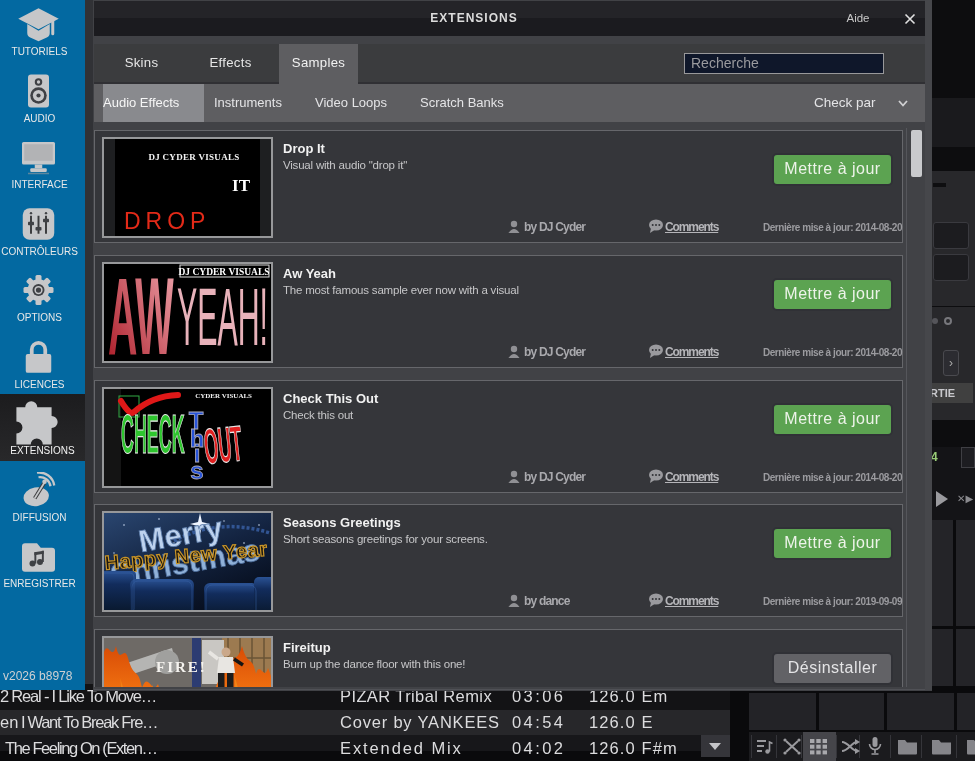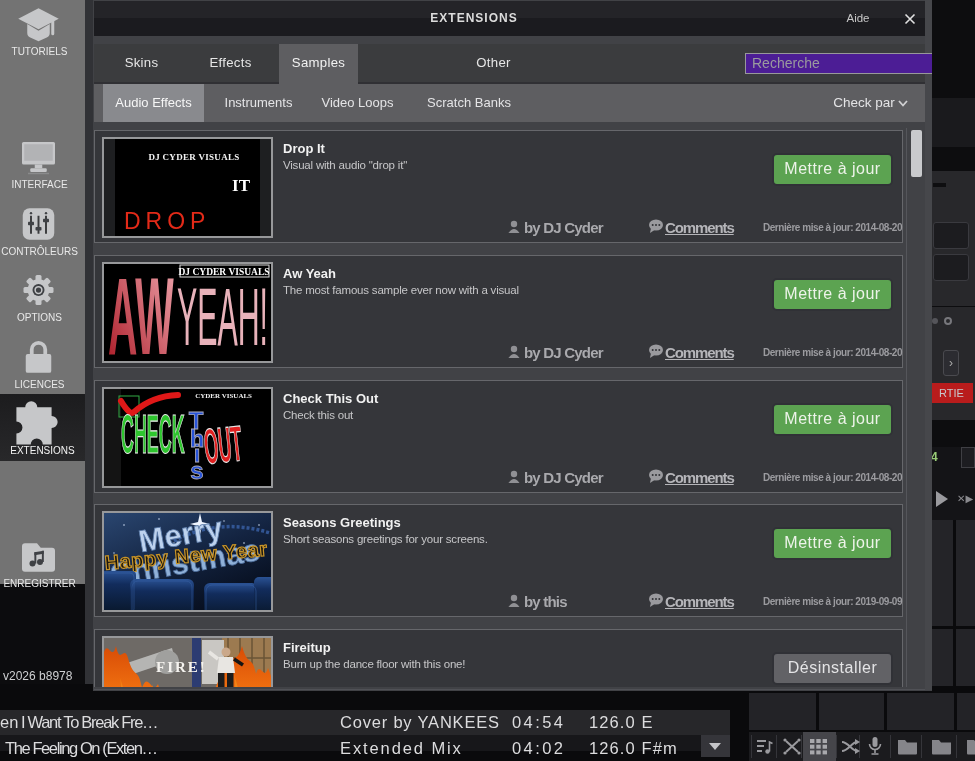--- a/index.html
+++ b/index.html
@@ -1,23 +1,23 @@
 <!DOCTYPE html>
 <html><head><meta charset="utf-8">
 <style>
 *{margin:0;padding:0;box-sizing:border-box}
 html,body{width:975px;height:761px;background:#0c0c0e;font-family:"Liberation Sans",sans-serif;position:relative;overflow:hidden}
 .abs{position:absolute}
 .tabtx{height:38px;line-height:38px;text-align:center;color:#e6e6e6;font-size:13.2px;letter-spacing:0.3px}
-.subtx{height:37px;line-height:37px;text-align:center;color:#e4e4e6;font-size:13px}
+.subtx{height:37px;line-height:37px;text-align:left;color:#e4e4e6;font-size:13px}
 .card{position:absolute;left:0;width:809px;height:113px;background:#35363a;border:1px solid #66676b}
 .thumb{position:absolute;left:7px;top:6px;width:171px;height:101px;border:2px solid #97989a;background:#000;overflow:hidden}
 .ttl{position:absolute;left:188px;top:10px;color:#f1f1f1;font-size:13px;font-weight:bold}
 .dsc{position:absolute;left:188px;top:28px;color:#c6c6c8;font-size:11.5px;letter-spacing:-0.2px}
-.meta{position:absolute;top:90px;height:13px;line-height:13px;font-weight:bold;font-size:15px;letter-spacing:-0.8px;color:#a9a9ad}
+.meta{position:absolute;top:90px;height:13px;line-height:13px;font-weight:bold;font-size:12px;letter-spacing:-0.8px;color:#a9a9ad}
 .btn{position:absolute;left:677px;top:22px;width:121px;height:33px;background:#5ca351;border:2px solid #303136;border-radius:5px;color:#edf3e9;font-size:16px;letter-spacing:0.5px;text-align:center;line-height:28px}
 .btngray{background:#626266;color:#e4e4e6}
 .datetx{position:absolute;top:90px;height:13px;line-height:13px;right:0;color:#9b9b9f;font-size:10px;font-weight:bold;letter-spacing:-0.45px}
 .sbitem{position:absolute;left:0;width:79px;height:67px}
 .sbitem.sel{left:0;width:85px;background:linear-gradient(#1c1c1e,#28282a)}
 .sbicon{position:absolute;left:16px;top:11px;width:45px;height:36px}
 .sbitem.sel .sbicon{left:1px;top:0px;width:66px;height:50.6px}
 .sblbl{position:absolute;left:-6px;top:51px;width:91px;text-align:center;color:#e8e8e8;font-size:10px}
 .sbitem.sel .sblbl{left:-3px}
 .plt{position:absolute;color:#dcdcde;font-size:16.5px;white-space:nowrap}
@@ -30,33 +30,39 @@
 <div id="rightstrip" class="abs" style="left:931px;top:0;width:44px;height:690px;background:#0d0d0f">
   <div class="abs" style="left:0;top:98px;width:44px;height:49px;background:#1a1a1d"></div>
   <div class="abs" style="left:0;top:171px;width:44px;height:135px;background:#28282b"></div>
   <div class="abs" style="left:0;top:307px;width:44px;height:113px;background:#28282b"></div>
   <div class="abs" style="left:2px;top:183px;width:13px;height:4px;background:#0e0e10"></div>
   <div class="abs" style="left:2px;top:222px;width:36px;height:27px;background:#1c1c1f;border:1px solid #3a3a3f;border-radius:3px"></div>
   <div class="abs" style="left:2px;top:254px;width:36px;height:27px;background:#1c1c1f;border:1px solid #3a3a3f;border-radius:3px"></div>
   <div class="abs" style="left:1px;top:318px;width:6px;height:6px;background:#55555a;border-radius:50%"></div>
   <div class="abs" style="left:13px;top:317px;width:8px;height:8px;border:2px solid #77777c;border-radius:50%"></div>
   <div class="abs" style="left:12px;top:350px;width:16px;height:26px;background:#2c2c31;border:1px solid #4a4a4f;border-radius:3px;color:#aaa;font-size:12px;text-align:center;line-height:24px">›</div>
-  <div class="abs" style="left:-1px;top:383px;width:43px;height:20px;background:#b91c1c;color:#c8c8cc;font-size:11px;font-weight:normal;text-align:center;line-height:20px">RTIE</div>
+  <div class="abs" style="left:-1px;top:383px;width:43px;height:20px;background:#404040;color:#c8c8cc;font-size:11px;font-weight:bold;line-height:20px">RTIE</div>
   <div class="abs" style="left:0;top:447px;width:44px;height:73px;background:#141417"></div>
   <div class="abs" style="left:0;top:449px;width:12px;height:16px;color:#9c7;font-size:12px;font-weight:bold;line-height:16px">4</div>
   <div class="abs" style="left:30px;top:447px;width:14px;height:21px;background:#1d1d21;border:1px solid #3f3f44"></div>
   <div class="abs" style="left:5px;top:491px;width:0;height:0;border-left:12px solid #9a9a9e;border-top:8px solid transparent;border-bottom:8px solid transparent"></div>
   <div class="abs" style="left:26px;top:493px;color:#8a8a8e;font-size:10px">✕▶</div>
   <div class="abs" style="left:0;top:520px;width:44px;height:170px;background:#242428">
     <div class="abs" style="left:22px;top:0;width:3px;height:170px;background:#0a0a0c"></div>
     <div class="abs" style="left:0;top:106px;width:44px;height:3px;background:#0a0a0c"></div>
   </div>
 </div>
 
 <div id="playlist" class="abs" style="left:0;top:684px;width:730px;height:77px;background:#0a0a0c">
+  <div class="abs row1" style="left:0;top:0;width:730px;height:25.5px;background:#131315">
+    <div class="plt" style="left:0;top:2.5px;letter-spacing:-1.2px">2 Real - I Like To Move…</div>
+    <div class="plt" style="left:340px;top:2.5px;letter-spacing:0.4px">PIZAR Tribal Remix</div>
+    <div class="plt" style="left:512px;top:2.5px;letter-spacing:2.4px">03:06</div>
+    <div class="plt" style="left:589px;top:2.5px;letter-spacing:1.1px">126.0 Em</div>
+  </div>
   <div class="abs row2" style="left:0;top:25.5px;width:730px;height:25px;background:#27272a">
     <div class="plt" style="left:0;top:3.5px">en</div>
     <div class="plt" style="left:21px;top:3.5px;letter-spacing:-1.3px">I Want To Break Fre…</div>
     <div class="plt" style="left:340px;top:3.5px;letter-spacing:0.8px">Cover by YANKEES</div>
     <div class="plt" style="left:512px;top:3.5px;letter-spacing:2.4px">04:54</div>
     <div class="plt" style="left:589px;top:3.5px;letter-spacing:1.1px">126.0 E</div>
   </div>
   <div class="abs row3" style="left:0;top:51px;width:730px;height:16px;background:#17171a">
     <div class="plt" style="left:5px;top:4px;letter-spacing:-1.4px">The Feeling On (Exten…</div>
     <div class="plt" style="left:340px;top:4px;letter-spacing:1.9px">Extended Mix</div>
@@ -143,31 +149,42 @@
       </svg>
     <svg class="abs" style="left:182px;top:6px" width="21" height="17" viewBox="0 0 21 17">
         <path d="M1 2 h7 l2 2.5 h10 v11 a1 1 0 0 1 -1 1 h-17 a1 1 0 0 1 -1 -1 z" fill="#85858a"></path>
       </svg>
     <svg class="abs" style="left:217px;top:6px" width="21" height="17" viewBox="0 0 21 17">
         <path d="M1 2 h7 l2 2.5 h10 v11 a1 1 0 0 1 -1 1 h-17 a1 1 0 0 1 -1 -1 z" fill="#85858a"></path>
       </svg>
   </div>
 </div>
 
-<div id="sidebar" class="abs" style="left:0;top:0;width:85px;height:584px;background:#737373">
+<div id="sidebar" class="abs" style="left:0;top:0;width:85px;height:690px;background:#0369a1">
 
   <div class="sbitem" style="top:-5px">
     <svg class="sbicon" viewBox="0 0 60 46">
       <path d="M30 2 L57 16 L30 30 L3 16 Z" fill="#c6c7c9"></path>
       <path d="M15 23 L15 35 Q15 39 19 41 L30 46 L41 41 Q45 39 45 35 L45 23 L30 32 Z" fill="#c6c7c9"></path>
       <path d="M49 19 L49 36" stroke="#c6c7c9" stroke-width="4" stroke-linecap="round"></path>
     </svg>
     <div class="sblbl">TUTORIELS</div>
   </div>
 
+  <div class="sbitem" style="top:61.5px">
+    <svg class="sbicon" viewBox="0 0 60 46">
+      <rect x="16" y="1" width="28" height="44" rx="4" fill="#c6c7c9"></rect>
+      <circle cx="30" cy="11" r="5" fill="#3f4145"></circle>
+        <circle cx="30" cy="11" r="2.2" fill="#c6c7c9"></circle>
+      <circle cx="30" cy="29" r="11" fill="#3f4145"></circle>
+        <circle cx="30" cy="29" r="7.5" fill="#c6c7c9"></circle>
+        <circle cx="30" cy="29" r="2.8" fill="#3f4145"></circle>
+    </svg>
+    <div class="sblbl">AUDIO</div>
+  </div>
 
   <div class="sbitem" style="top:128px">
     <svg class="sbicon" viewBox="0 0 60 46">
       <rect x="8" y="3" width="44" height="30" rx="2" fill="#c6c7c9"></rect>
       <rect x="11" y="6" width="38" height="22" fill="#b2b3b5"></rect>
       <rect x="25" y="33" width="10" height="5" fill="#c6c7c9"></rect>
       <rect x="19" y="38" width="22" height="5" rx="1.5" fill="#c6c7c9"></rect>
       <rect x="16" y="44" width="28" height="2" fill="#9a9b9d" opacity="0.6"></rect>
     </svg>
     <div class="sblbl">INTERFACE</div>
@@ -215,20 +232,31 @@
     <div class="sblbl">LICENCES</div>
   </div>
 
   <div class="sbitem sel" style="top:394px">
     <svg class="sbicon" viewBox="0 0 60 46">
       <path d="M14 12 h8 a5.5 5.5 0 1 1 11 0 h13 v8 a5.5 5.5 0 1 1 0 11 v15 h-8 a5.5 5.5 0 1 0 -11 0 h-13 v-10 a5.5 5.5 0 1 0 0 -11 z" fill="#c6c7c9"></path>
     </svg>
     <div class="sblbl" style="color:#f2f2f2">EXTENSIONS</div>
   </div>
 
+  <div class="sbitem" style="top:460.5px">
+    <svg class="sbicon" viewBox="0 0 60 46">
+      <ellipse cx="27" cy="32" rx="17" ry="12.5" fill="#c6c7c9" transform="rotate(-10 27 32)"></ellipse>
+      <path d="M25 34 L38 13" stroke="#3a3b3d" stroke-width="5"></path>
+      <path d="M25 34 L38 13" stroke="#c6c7c9" stroke-width="2.4"></path>
+      <circle cx="38" cy="12" r="3" fill="#c6c7c9"></circle>
+      <path d="M30 6 a14 14 0 0 1 16 12" fill="none" stroke="#c6c7c9" stroke-width="3"></path>
+      <path d="M28 0 a20 20 0 0 1 23 17" fill="none" stroke="#c6c7c9" stroke-width="3"></path>
+    </svg>
+    <div class="sblbl">DIFFUSION</div>
+  </div>
 
   <div class="sbitem" style="top:527px">
     <svg class="sbicon" viewBox="0 0 60 46">
       <path d="M12 6 h16 l5 6 h15 a4 4 0 0 1 4 4 v24 a4 4 0 0 1 -4 4 h-36 a4 4 0 0 1 -4 -4 v-30 a4 4 0 0 1 4 -4 z" fill="#c6c7c9"></path>
       <g fill="#3f4145">
           <circle cx="22" cy="33" r="4"></circle>
           <circle cx="32" cy="31" r="4"></circle>
           <rect x="24.5" y="18" width="2.6" height="15"></rect>
           <rect x="34.5" y="16" width="2.6" height="15"></rect>
           <path d="M24.5 18 L37 16 L37 20 L24.5 22 Z"></path>
@@ -251,23 +279,22 @@
         <path d="M1.5 1.5 L10.5 10.5 M10.5 1.5 L1.5 10.5" stroke="#e0e0e0" stroke-width="1.6"></path>
       </svg>
   </div>
 
   <div class="abs" style="left:1px;top:44px;width:831px;height:38px;background:#3b3c3e"></div>
   <div class="abs" style="left:1px;top:82px;width:831px;height:2px;background:#303034"></div>
   <div class="abs" style="left:186px;top:44px;width:79px;height:40px;background:#5e5e61"></div>
   <div class="abs tabtx" style="left:4px;top:44px;width:89px">Skins</div>
   <div class="abs tabtx" style="left:93px;top:44px;width:89px">Effects</div>
   <div class="abs tabtx" style="left:181px;top:44px;width:89px;color:#f2f2f2">Samples</div>
-  <div class="abs tabtx" style="left:356px;top:44px;width:89px">Other</div>
-
-  <div class="abs" style="left:652px;top:53px;width:200px;height:21px;background:#4c1d95;border:1px solid #98989a;color:#9a9a9e;font-size:14px;line-height:19px;padding-left:6px">Recherche</div>
+
+  <div class="abs" style="left:591px;top:53px;width:200px;height:21px;background:#0f172a;border:1px solid #98989a;color:#9a9a9e;font-size:14px;line-height:19px;padding-left:6px">Recherche</div>
 
   <div class="abs" style="left:1px;top:84px;width:831px;height:37.5px;background:#5e5e61"></div>
   <div class="abs" style="left:10px;top:84px;width:101px;height:37.5px;background:#898a8e"></div>
   <div class="abs subtx" style="left:10px;top:84px;width:101px;color:#f6f6f6">Audio Effects</div>
   <div class="abs subtx" style="left:222px;top:84px;width:85px">Video Loops</div>
   <div class="abs subtx" style="left:121px;top:84px;width:89px">Instruments</div>
   <div class="abs subtx" style="left:327px;top:84px;width:98px">Scratch Banks</div>
   <div class="abs subtx" style="left:721px;top:84px;width:100px;font-size:13.5px">Check par</div>
   <svg class="abs" style="left:804px;top:99px" width="12" height="9" viewBox="0 0 12 9">
       <path d="M2 2 L6 6.5 L10 2" fill="none" stroke="#d0d0d2" stroke-width="1.8"></path>
@@ -417,21 +444,21 @@
               <rect x="28" y="68" width="60" height="36" rx="6"></rect>
               <rect x="102" y="72" width="50" height="32" rx="6"></rect>
         </g>
       </svg></div>
       <div class="ttl">Seasons Greetings</div>
       <div class="dsc">Short seasons greetings for your screens.</div>
       <svg class="abs" style="left:412px;top:88px" width="14" height="15" viewBox="0 0 14 15">
           <circle cx="7" cy="5" r="3.2" fill="#909094"></circle>
           <path d="M1.5 14 q5.5 -8 11 0 z" fill="#909094"></path>
         </svg>
-      <div class="meta" style="left:429px">by this</div>
+      <div class="meta" style="left:429px">by dance</div>
       <svg class="abs" style="left:553px;top:88px" width="16" height="15" viewBox="0 0 16 15">
           <ellipse cx="8" cy="6" rx="7" ry="5.5" fill="#9a9a9e"></ellipse>
           <path d="M3 9 L2 14 L8 10 z" fill="#9a9a9e"></path>
           <circle cx="4.7" cy="6" r="1" fill="#323337"></circle>
           <circle cx="8" cy="6" r="1" fill="#323337"></circle>
           <circle cx="11.3" cy="6" r="1" fill="#323337"></circle>
         </svg>
       <div class="meta" style="left:570px;color:#b5b5b9;letter-spacing:-1.1px;text-decoration:underline">Comments</div>
       <div class="datetx">Dernière mise à jour: 2019-09-09</div>
       <div class="btn">Mettre à jour</div>

